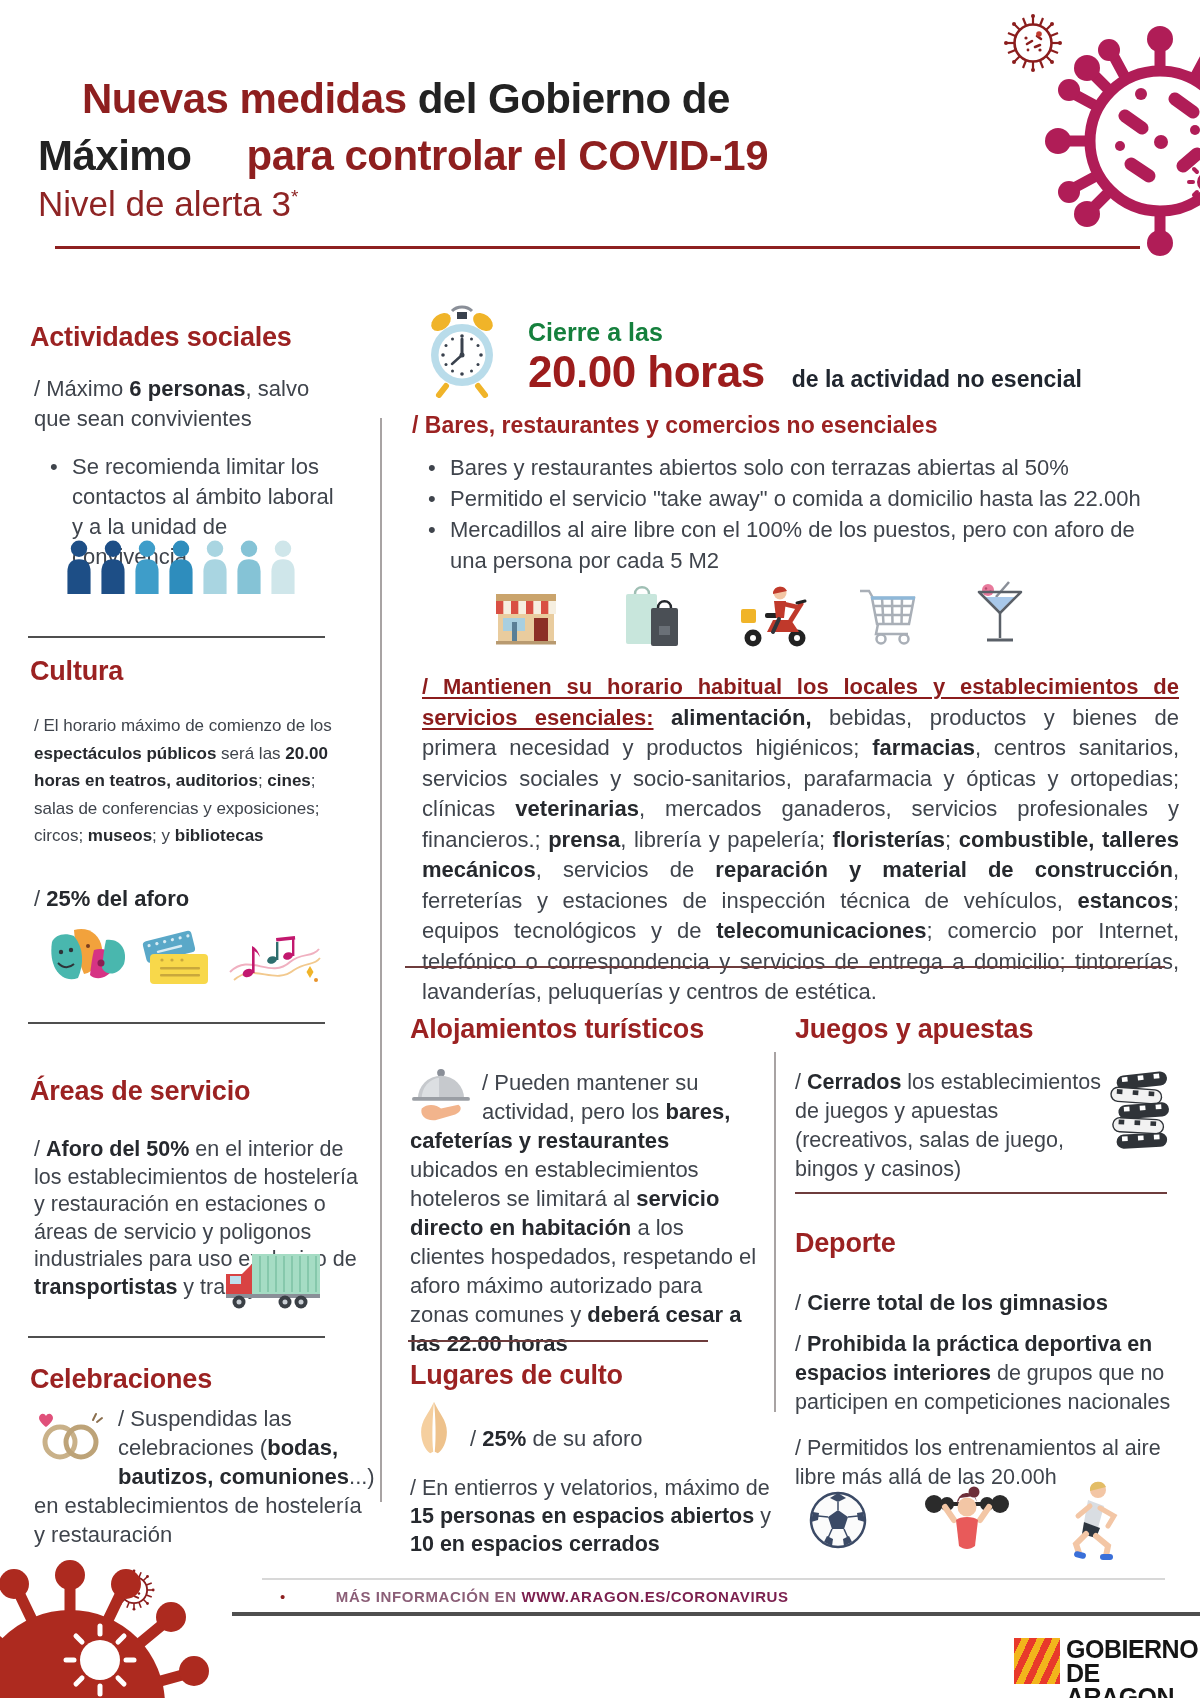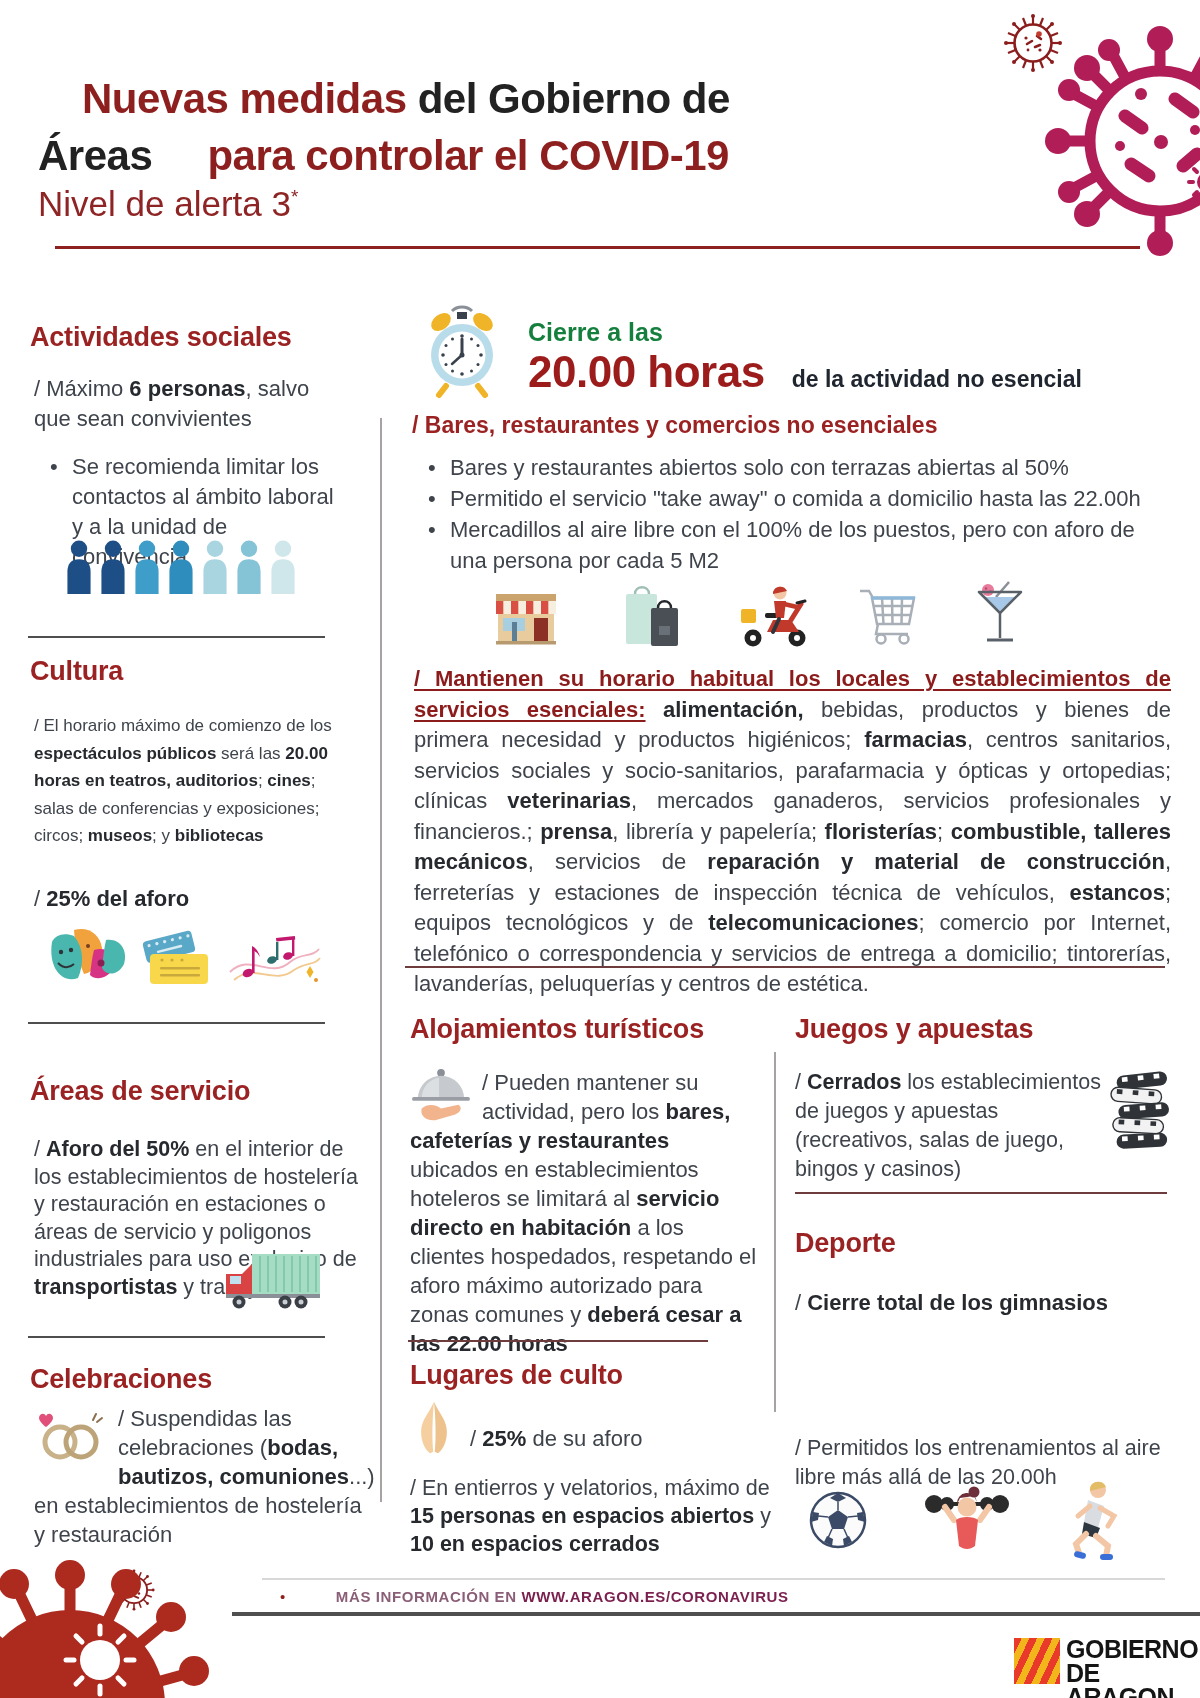--- a/index.html
+++ b/index.html
@@ -27,21 +27,21 @@
   #closure-head { position:absolute; left:528px; top:318px; }
   #closure-pre { font-size:25px; font-weight:bold; color:#15803d; }
   #closure-line2 { display:flex; align-items:baseline; margin-top:0px;gap:13px; }
   #closure-time { font-size:44px; font-weight:bold; color:#9c1c1c; letter-spacing:-0.5px; }
   #closure-post { font-size:23px; font-weight:bold; color:#20262f; margin-left:14px; }
   #closure-sub { position:absolute; left:412px; top:412px; font-size:23px; font-weight:bold; color:#9b2222; }
   #closure-bullets { position:absolute; left:424px; top:452px; width:748px; margin:0; padding:0; list-style:none; }
   #closure-bullets li { position:relative; padding-left:26px; font-size:22px; line-height:31px; color:#3f444c; }
   #closure-bullets li::before { content:"•"; position:absolute; left:4px; color:#3f444c; }
   
-  #essential { position:absolute; left:410px; top:660px; width:757px; margin:4px; font-size:22px;
+  #essential { position:absolute; left:410px; top:660px; width:757px; margin:12px; font-size:22px;
                line-height:30.5px; color:#3f444c; text-align:justify; }
   #essential .lead { color:#8c1c1c; font-weight:bold; text-decoration:underline; text-decoration-thickness:2px; text-underline-offset:3px; }
   #essential b { color:#26292e; }
   
   .fl { float:left; }
   .fr { float:right; }
   
   #footer-info { position:absolute; left:280px; top:1588px; font-size:15px; letter-spacing:0.6px; }
   #footer-info .dot { color:#8e2020; margin-right:10px; }
   #footer-info .pre { color:#8b5e77; font-weight:bold;padding-left:40px; }
@@ -49,21 +49,21 @@
   #aragon-emblem { position:absolute; left:1014px; top:1638px; width:46px; height:46px;
                    background:repeating-linear-gradient(115deg,#e8392b 0 7px,#f2b51c 7px 14px); }
   #logo-text { position:absolute; left:1066px; top:1637px; font-size:25px; line-height:24px;
                font-weight:bold; color:#151515; letter-spacing:-0.5px; }
 </style>
 </head>
 <body>
 
 <div id="page">
 
-  <h1 id="main-title"><span class="red">Nuevas medidas</span><span> del Gobierno de</span><br><span>Áreas </span><span class="red">para controlar el COVID-19</span></h1>
+  <h1 id="main-title"><span class="red">Nuevas medidas</span><span> del Gobierno de</span><br><span>Máximo </span><span class="red">para controlar el COVID-19</span></h1>
   <div id="alert-level"><span>Nivel de alerta 3</span><sup>*</sup></div>
 
   <svg class="abs" style="left:1002px;top:12px" width="62" height="62" viewBox="0 0 62 62">
     <g stroke="#8b1d1d" stroke-width="2">
       <g stroke-width="2.2">
         <line x1="31" y1="12" x2="31" y2="4"></line>
           <line x1="31" y1="50" x2="31" y2="58"></line>
         <line x1="12" y1="31" x2="4" y2="31"></line>
           <line x1="50" y1="31" x2="58" y2="31"></line>
         <line x1="18" y1="18" x2="12" y2="12"></line>
@@ -482,20 +482,21 @@
             <rect x="48" y="72" width="6" height="5"></rect>
           </g>
         </g>
     </svg>
     <span>/ </span><b>Cerrados</b><span> los establecimientos de juegos y apuestas (recreativos, salas de juego, bingos y casinos)</span>
   </div>
   <div class="hr" style="left:795px;top:1192px;width:372px"></div>
 
   <div class="sec-title" style="left:795px;top:1228px">Deporte</div>
   <p class="bt" style="left:795px;top:1288px;width:380px"><span>/ </span><b>Cierre total de los gimnasios</b></p>
+  <p class="bt" style="left:795px;top:1330px;width:382px;font-size:21.5px"><span>/ </span><b>Prohibida la práctica deportiva en espacios interiores</b><span> de grupos que no participen en competiciones nacionales</span></p>
   <p class="bt" style="left:795px;top:1434px;width:392px;font-size:21.5px">/ Permitidos los entrenamientos al aire libre más allá de las 20.00h</p>
 
   <svg class="abs" style="left:808px;top:1490px" width="60" height="60" viewBox="0 0 60 60">
     <circle cx="30" cy="30" r="27" fill="#fbfbfb" stroke="#3b4a66" stroke-width="2.5"></circle>
     <polygon points="30,20 40,27 36,39 24,39 20,27" fill="#3b4a66"></polygon>
     <g fill="#3b4a66">
       <path d="M30 3 L38 8 L30 12 L22 8 Z"></path>
       <path d="M55 22 L57 32 L50 30 L49 23 Z"></path>
       <path d="M5 22 L3 32 L10 30 L11 23 Z"></path>
       <path d="M44 52 L36 56 L35 49 L41 46 Z"></path>

